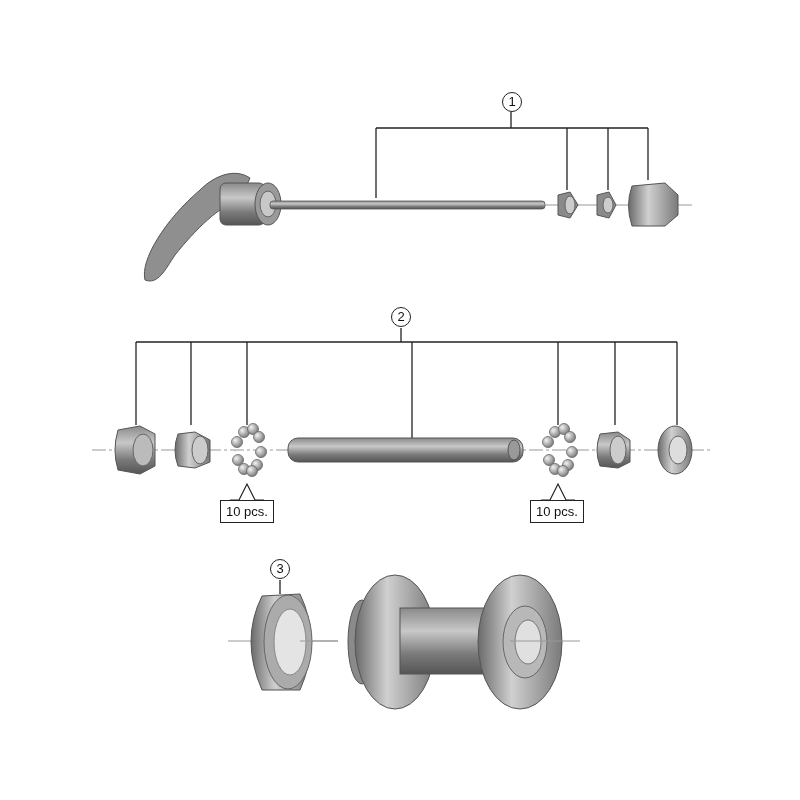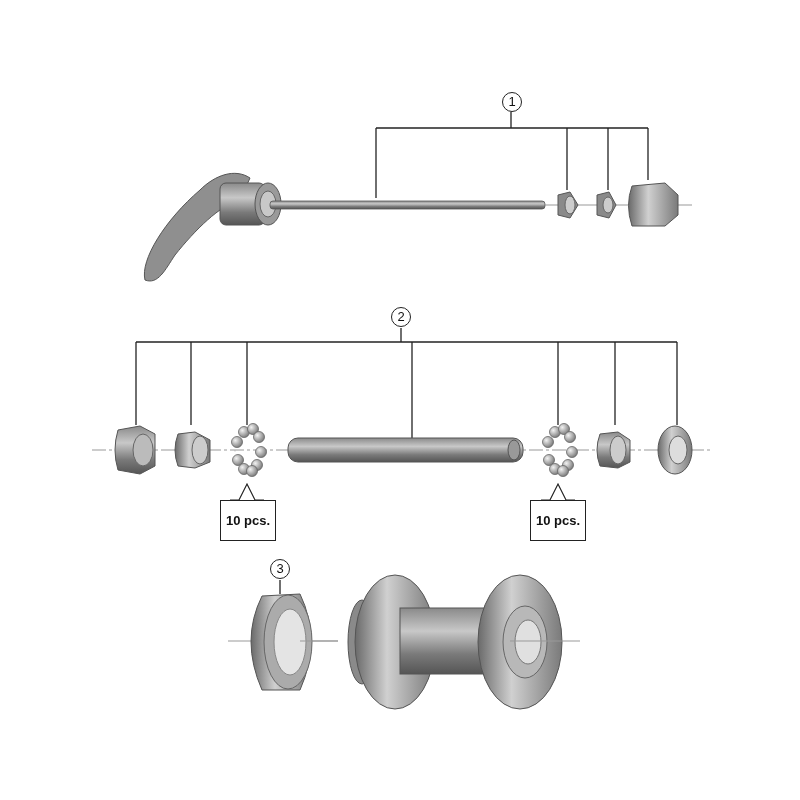--- a/index.html
+++ b/index.html
@@ -1,21 +1,21 @@
 <!DOCTYPE html>
 <html><head>
 <meta charset="utf-8">
 <style>
   html, body { margin:0; padding:0; background:#ffffff; }
   body { width:800px; height:800px; position:relative; overflow:hidden; font-family:"Liberation Sans", sans-serif; }
   svg { position:absolute; left:0; top:0; }
   .callout { position:absolute; width:18px; height:18px; border:1.3px solid #222; border-radius:50%; background:#fff;
     font-size:13px; line-height:18px; text-align:center; color:#111; box-sizing:content-box; }
-  .qty { position:absolute; border:1.3px solid #222; background:#fff; font-size:13px; font-weight:bold; color:#111;
-    padding:12px 5px; line-height:15px; }
+  .qty { position:absolute; border:1.3px solid #222; background:#fff; font-size:13px; font-weight:normal; color:#111;
+    padding:3px 5px; line-height:15px; }
 </style>
 </head>
 <body>
 
 <svg width="800" height="800" viewBox="0 0 800 800">
   <defs>
     <linearGradient id="metal" x1="0" y1="0" x2="0" y2="1">
       <stop offset="0" stop-color="#8a8a8a"></stop>
       <stop offset="0.35" stop-color="#c8c8c8"></stop>
       <stop offset="0.7" stop-color="#7a7a7a"></stop>

